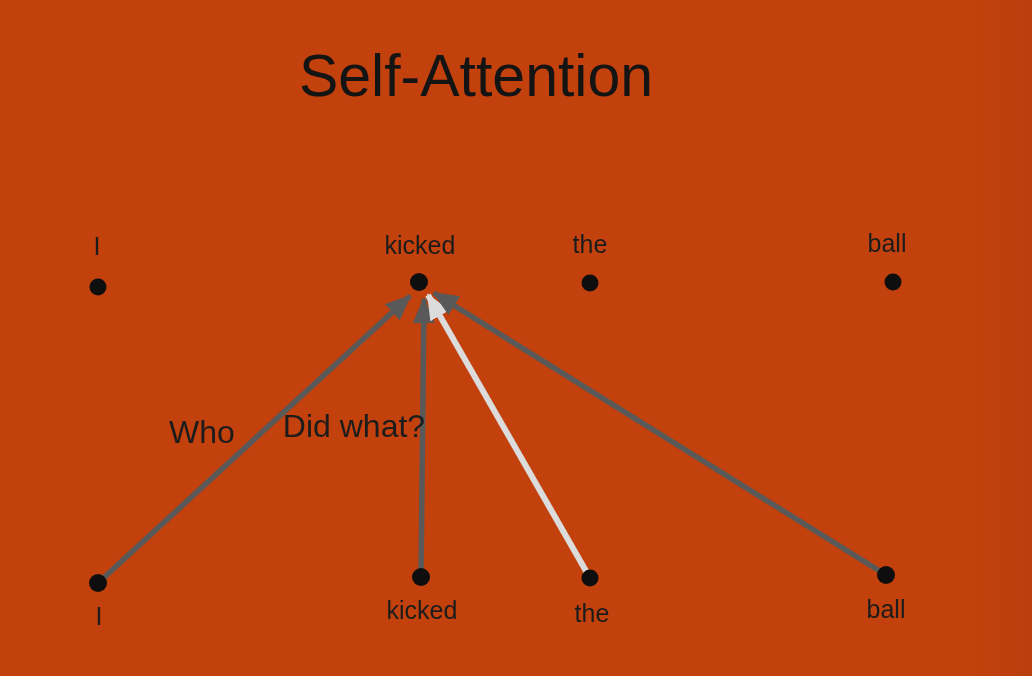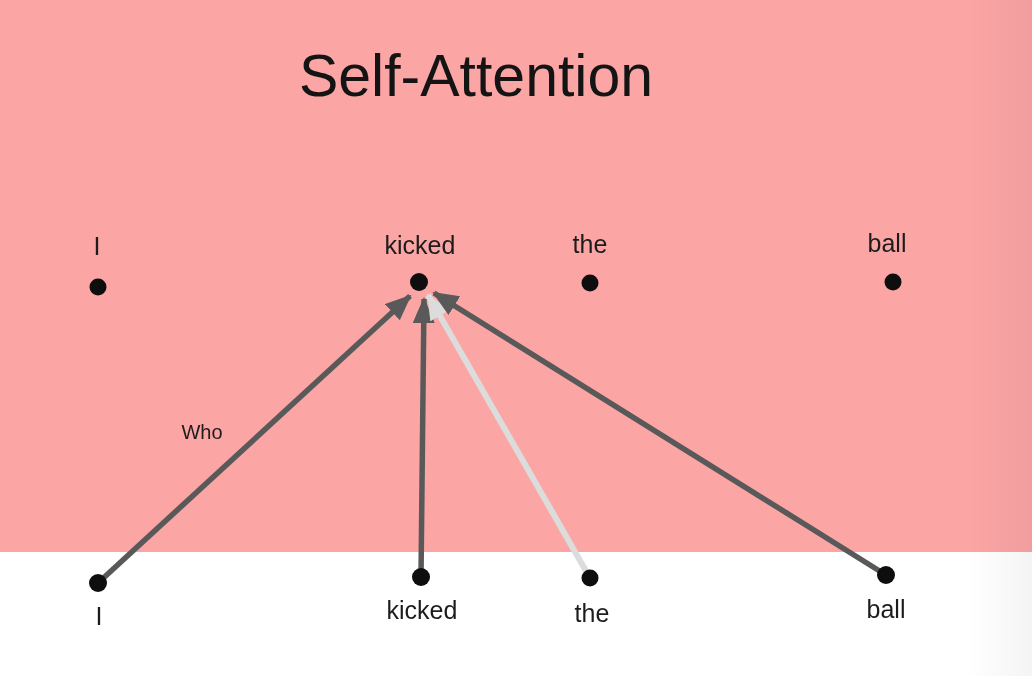--- a/index.html
+++ b/index.html
@@ -4,22 +4,22 @@
 <style>
   html, body { margin: 0; padding: 0; }
   body {
     width: 1032px; height: 676px;
     background: #ffffff;
     font-family: "Liberation Sans", sans-serif;
     overflow: hidden;
   }
   .slide {
     position: relative;
-    width: 1032px; height: 552px;
-    background: #fca5a5;
+    width: 1032px; height: 676px;
+    background: #c2410c;
   }
   .slide-title {
     position: absolute;
     left: 476px; top: 76px;
     transform: translate(-50%, -50%);
     font-size: 59px;
     font-weight: 400;
     color: #141414;
     letter-spacing: 0px;
     white-space: nowrap;
@@ -32,21 +32,21 @@
   .word {
     position: absolute;
     transform: translate(-50%, -50%);
     font-size: 25px;
     color: #1c1c1c;
     white-space: nowrap;
   }
   .edge-label {
     position: absolute;
     transform: translate(-50%, -50%);
-    font-size: 20px;
+    font-size: 32px;
     color: #1c1c1c;
     white-space: nowrap;
   }
   .right-edge-shade {
     position: absolute;
     right: 0; top: 0;
     width: 66px; height: 676px;
     background: linear-gradient(to right, rgba(0,0,0,0), rgba(0,0,0,0.045));
     pointer-events: none;
   }
@@ -88,15 +88,16 @@
   <span class="word" style="left:420px; top:245px;">kicked</span>
   <span class="word" style="left:590px; top:244px;">the</span>
   <span class="word" style="left:887px; top:243px;">ball</span>
 
   <span class="word" style="left:99px;  top:616px;">I</span>
   <span class="word" style="left:422px; top:610px;">kicked</span>
   <span class="word" style="left:592px; top:613px;">the</span>
   <span class="word" style="left:886px; top:609px;">ball</span>
 
   <span class="edge-label" style="left:202px; top:432px;">Who</span>
+  <span class="edge-label" style="left:354px; top:426px;">Did what?</span>
 
   <div class="right-edge-shade"></div>
 </div>
 
 </body></html>

